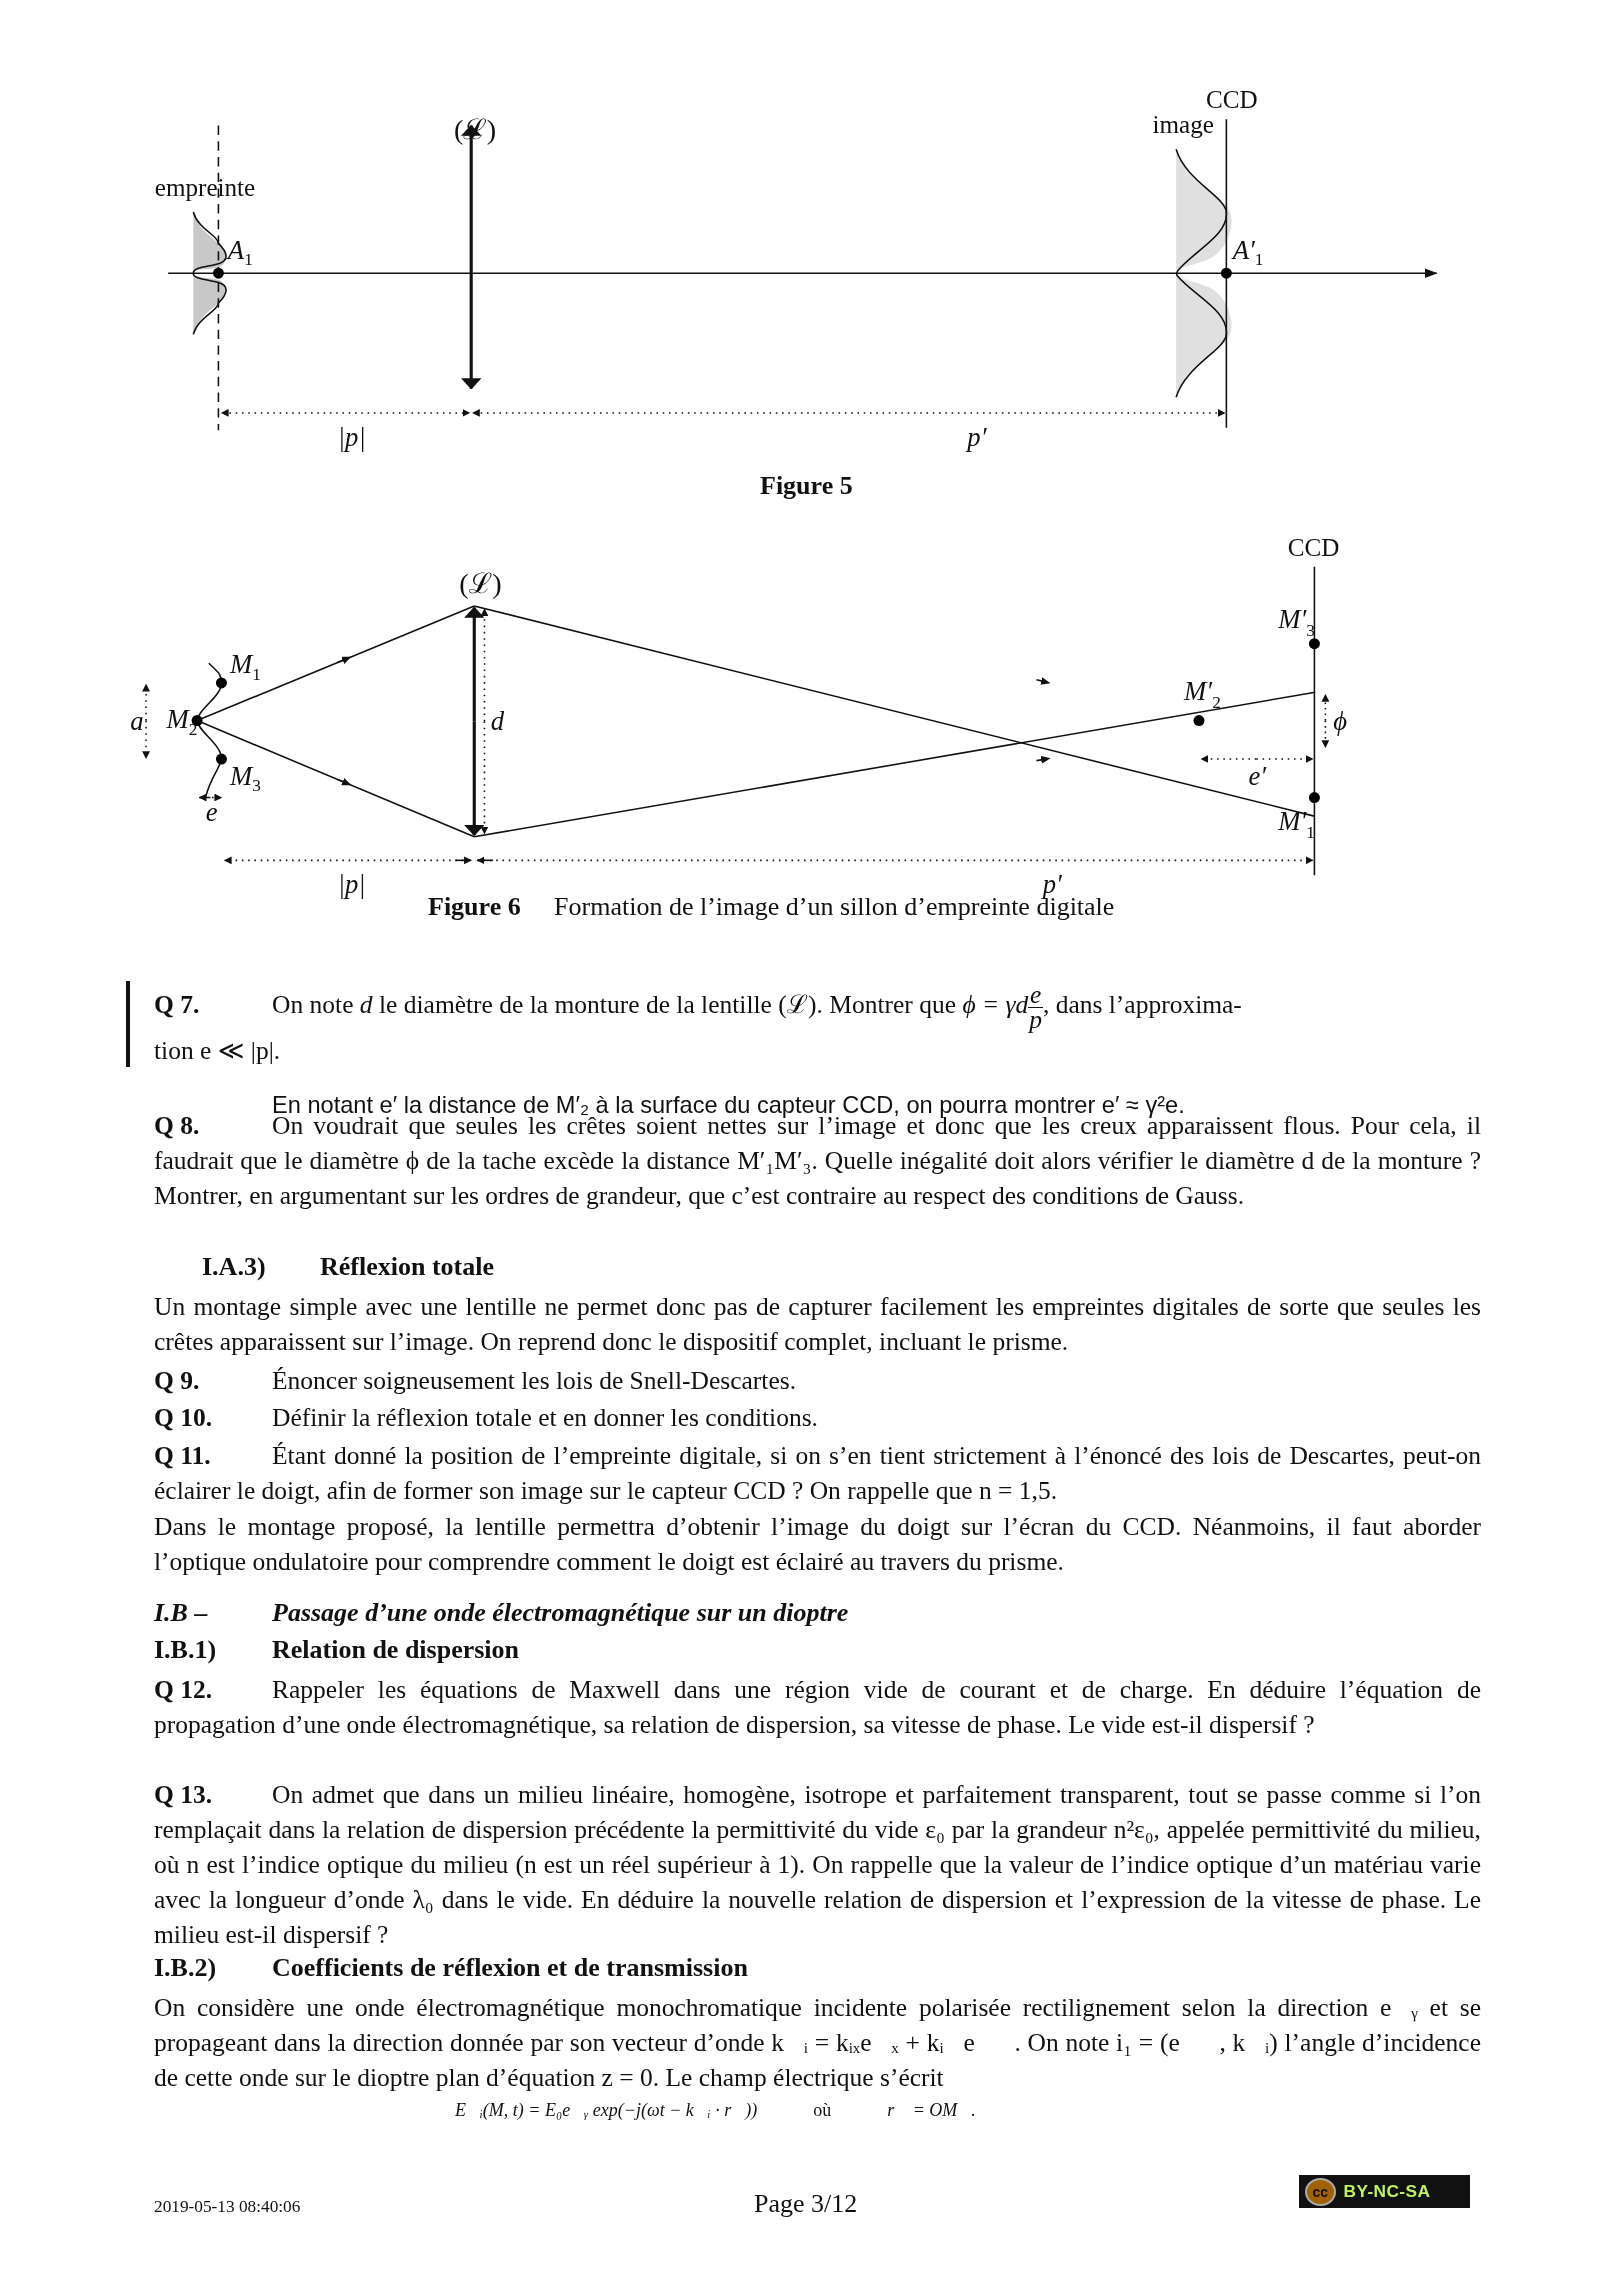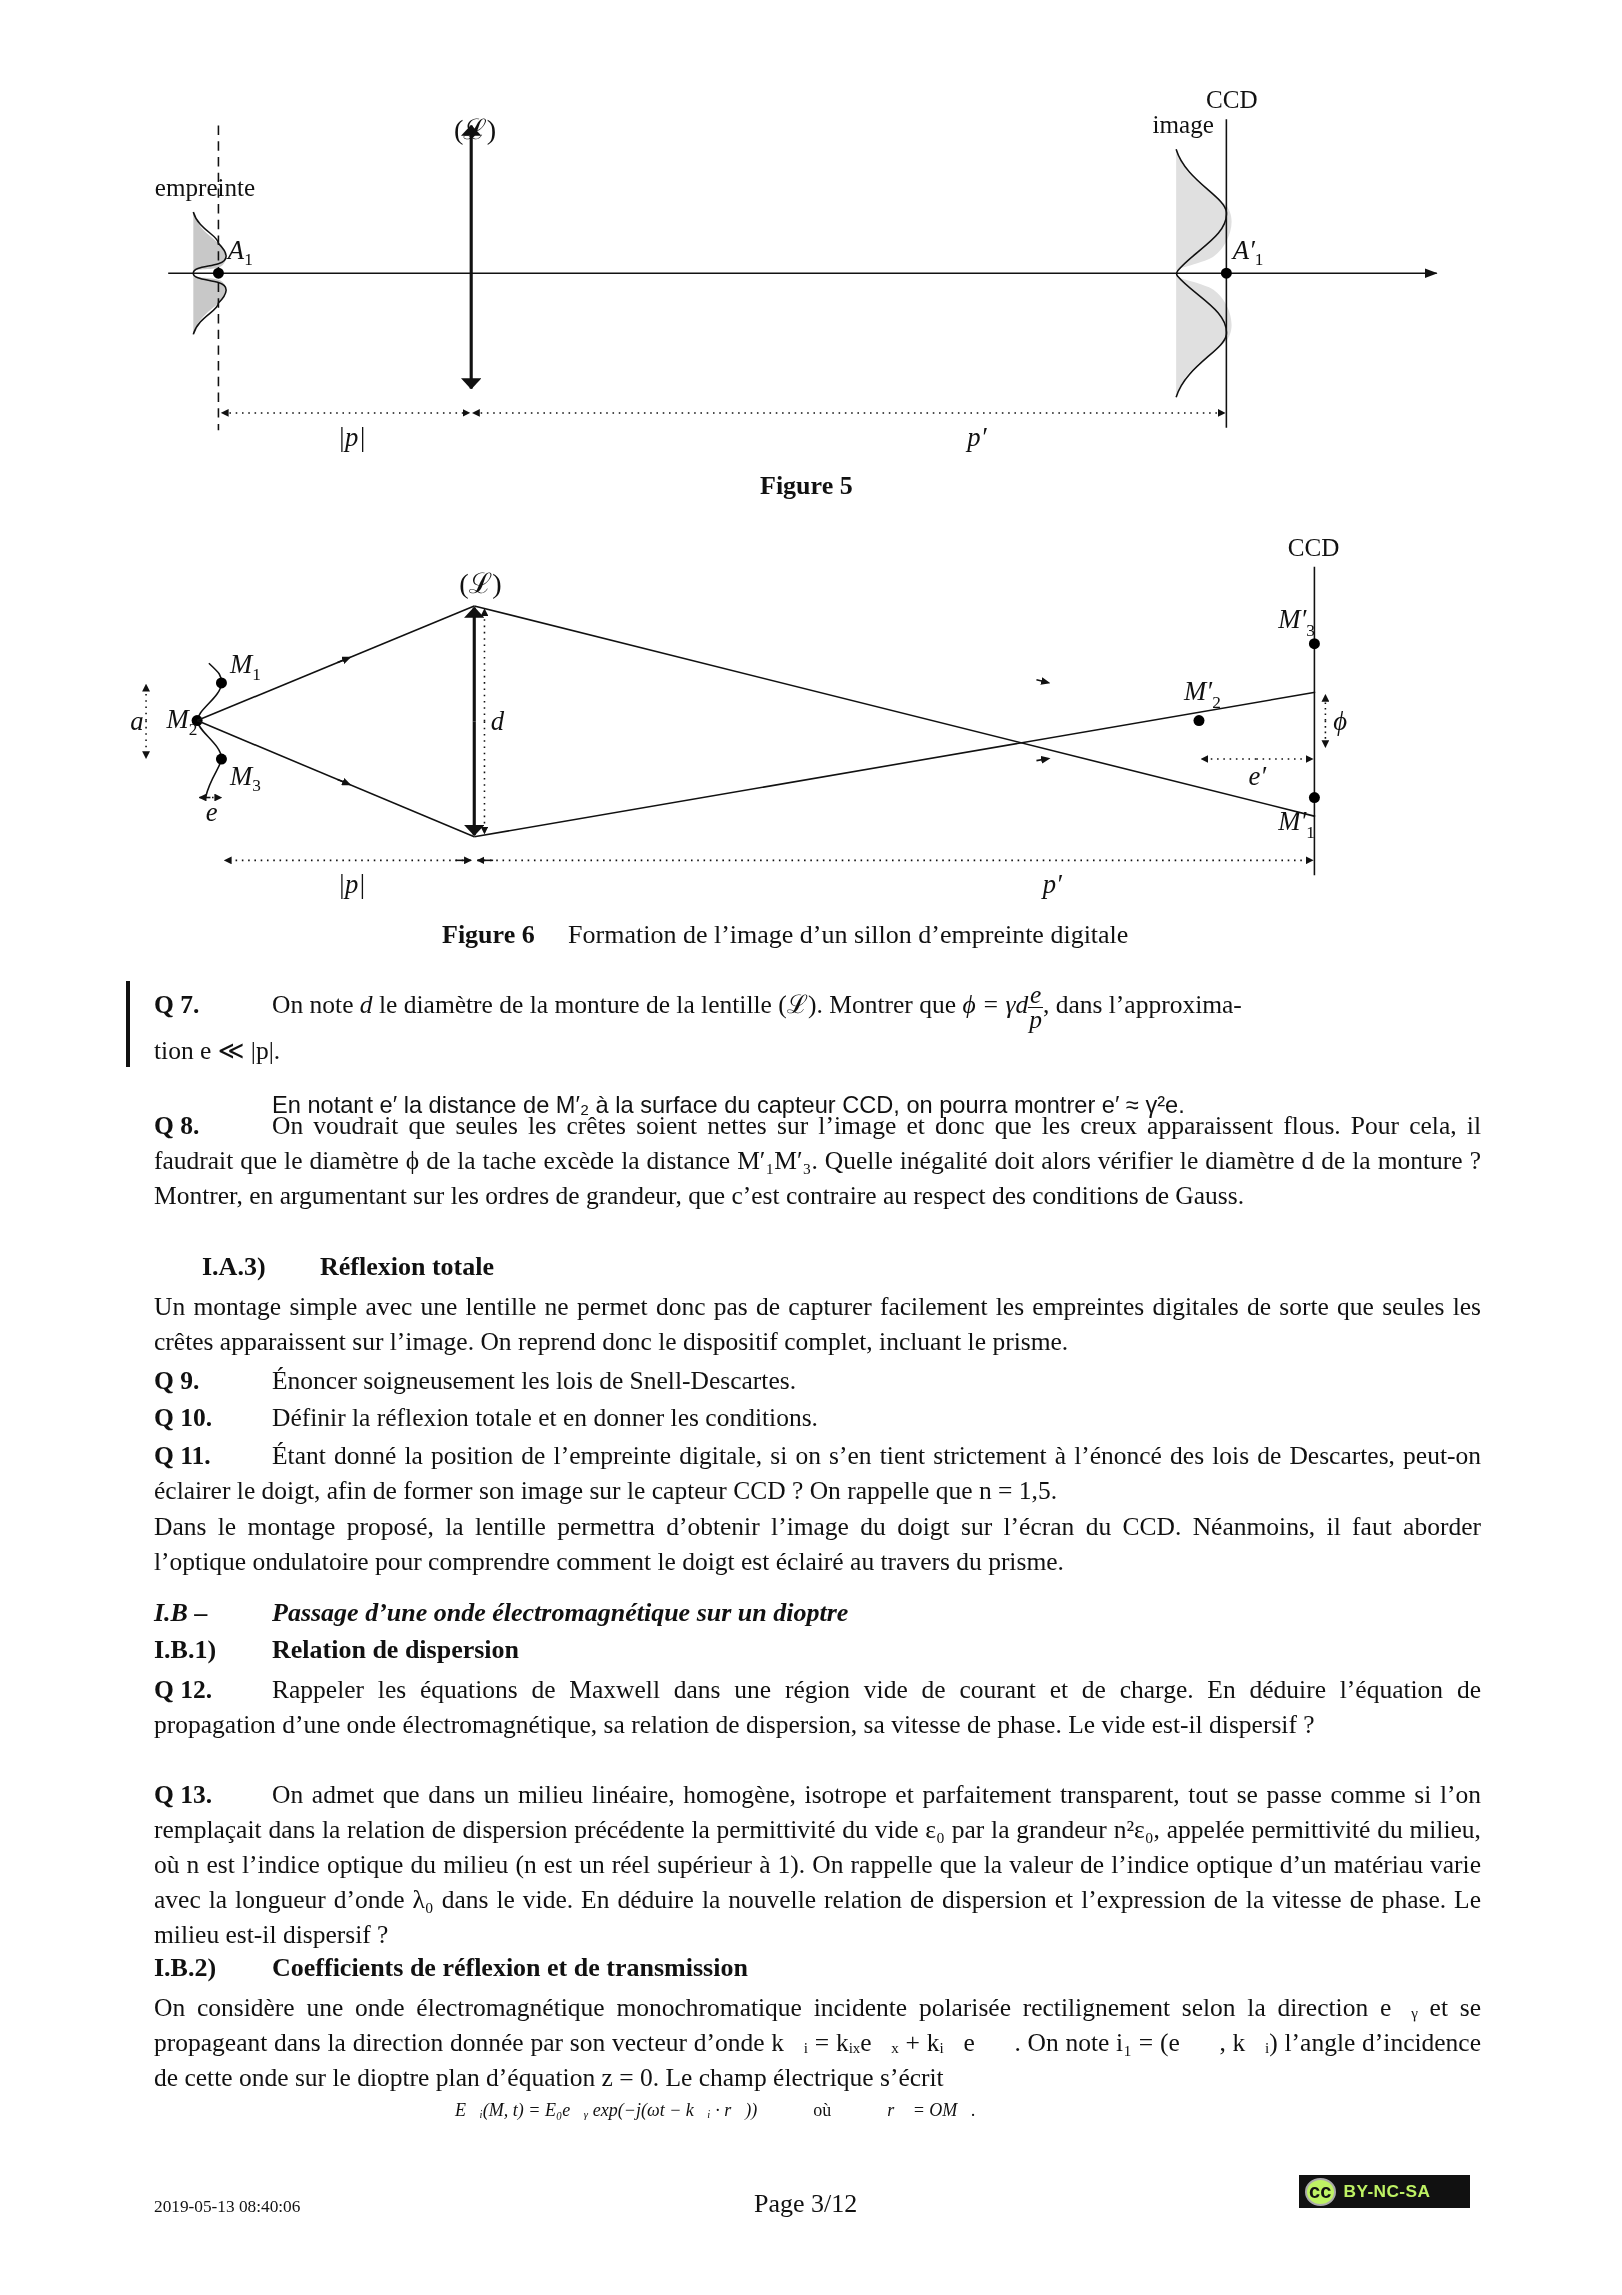--- a/index.html
+++ b/index.html
@@ -14,21 +14,21 @@
   .q { font-weight: bold; display: inline-block; width: 118px; }
   .hint { font-family: "Liberation Sans", "DejaVu Sans", sans-serif; font-size: 23.6px; }
   .h3 { position: absolute; left: 154px; font-size: 26px; font-weight: bold; }
   .h3 .num { display: inline-block; width: 118px; }
   .h2 { position: absolute; left: 154px; font-size: 26px; font-weight: bold; font-style: italic; }
   .h2 .num { display: inline-block; width: 118px; }
   .changebar { position: absolute; left: 126px; top: 981px; width: 3.9px; height: 86px; background: #111; }
   .footer-date { position: absolute; left: 154px; top: 2197px; font-size: 17.3px; }
   .footer-page { position: absolute; left: 754px; top: 2189px; font-size: 26px; }
   .cc-badge { position: absolute; left: 1299px; top: 2175px; width: 171px; height: 33px; background: #111; border: 1.6px solid #111; box-sizing: border-box; display: flex; align-items: center; }
-  .cc-badge .cc { width: 31px; height: 28px; margin-left: 4.7px; border-radius: 50%; background: #bef264; color: #111; font-family: "Liberation Sans", sans-serif; font-weight: bold; font-size: 20px; display: flex; align-items: center; justify-content: center; border: 2.4px solid #aaa; box-sizing: border-box; }
+  .cc-badge .cc { width: 31px; height: 28px; margin-left: 4.7px; border-radius: 50%; background: #a16207; color: #111; font-family: "Liberation Sans", sans-serif; font-weight: bold; font-size: 14px; display: flex; align-items: center; justify-content: center; border: 2.4px solid #aaa; box-sizing: border-box; }
   .cc-badge .lbl { color: #bef264; font-family: "Liberation Sans", sans-serif; font-weight: bold; font-size: 17.3px; margin-left: 7.9px; letter-spacing: 0.4px; }
   .frac { display: inline-flex; flex-direction: column; vertical-align: middle; text-align: center; font-style: italic; line-height: 23.6px; }
   .frac span:first-child { border-bottom: 1.6px solid #111; padding: 0 1.6px; }
 </style>
 </head>
 <body>
 
 <svg class="abs" style="left:0;top:0" width="1623" height="471" viewBox="0 0 2067 600">
   <defs>
     <marker id="arrF" markerWidth="10" markerHeight="10" refX="9" refY="5" orient="auto" markerUnits="userSpaceOnUse">
@@ -139,21 +139,21 @@
   <text x="262" y="1046" font-size="34" class="it">e</text>
   <text x="625" y="930" font-size="34" class="it">d</text>
   <text x="1628" y="800" font-size="34" class="it"><tspan>M′</tspan><tspan font-size="22" dy="10" font-style="normal">3</tspan></text>
   <text x="1508" y="892" font-size="34" class="it"><tspan>M′</tspan><tspan font-size="22" dy="10" font-style="normal">2</tspan></text>
   <text x="1628" y="1058" font-size="34" class="it"><tspan>M′</tspan><tspan font-size="22" dy="10" font-style="normal">1</tspan></text>
   <text x="1698" y="930" font-size="34" class="it">ϕ</text>
   <text x="1590" y="1000" font-size="34" class="it">e′</text>
   <text x="430" y="1138" font-size="34" class="it">|p|</text>
   <text x="1328" y="1138" font-size="34" class="it">p′</text>
 </svg>
-<div class="fig-caption" style="left:428px;top:920px;margin-left:14px;">
+<div class="fig-caption" style="left:428px;top:892px;">
   <b>Figure 6</b>
   <span style="display:inline-block;width:20.4px"></span>
   <span>Formation de l’image d’un sillon d’empreinte digitale</span>
 </div>
 
 <div class="changebar"></div>
 
 <div class="para" style="top:983px;">
   <span class="q">Q 7.</span><span>On note </span><i>d</i><span> le diamètre de la monture de la lentille (ℒ). Montrer que </span><i>ϕ = γd</i><span class="frac">
       <span>e</span>

